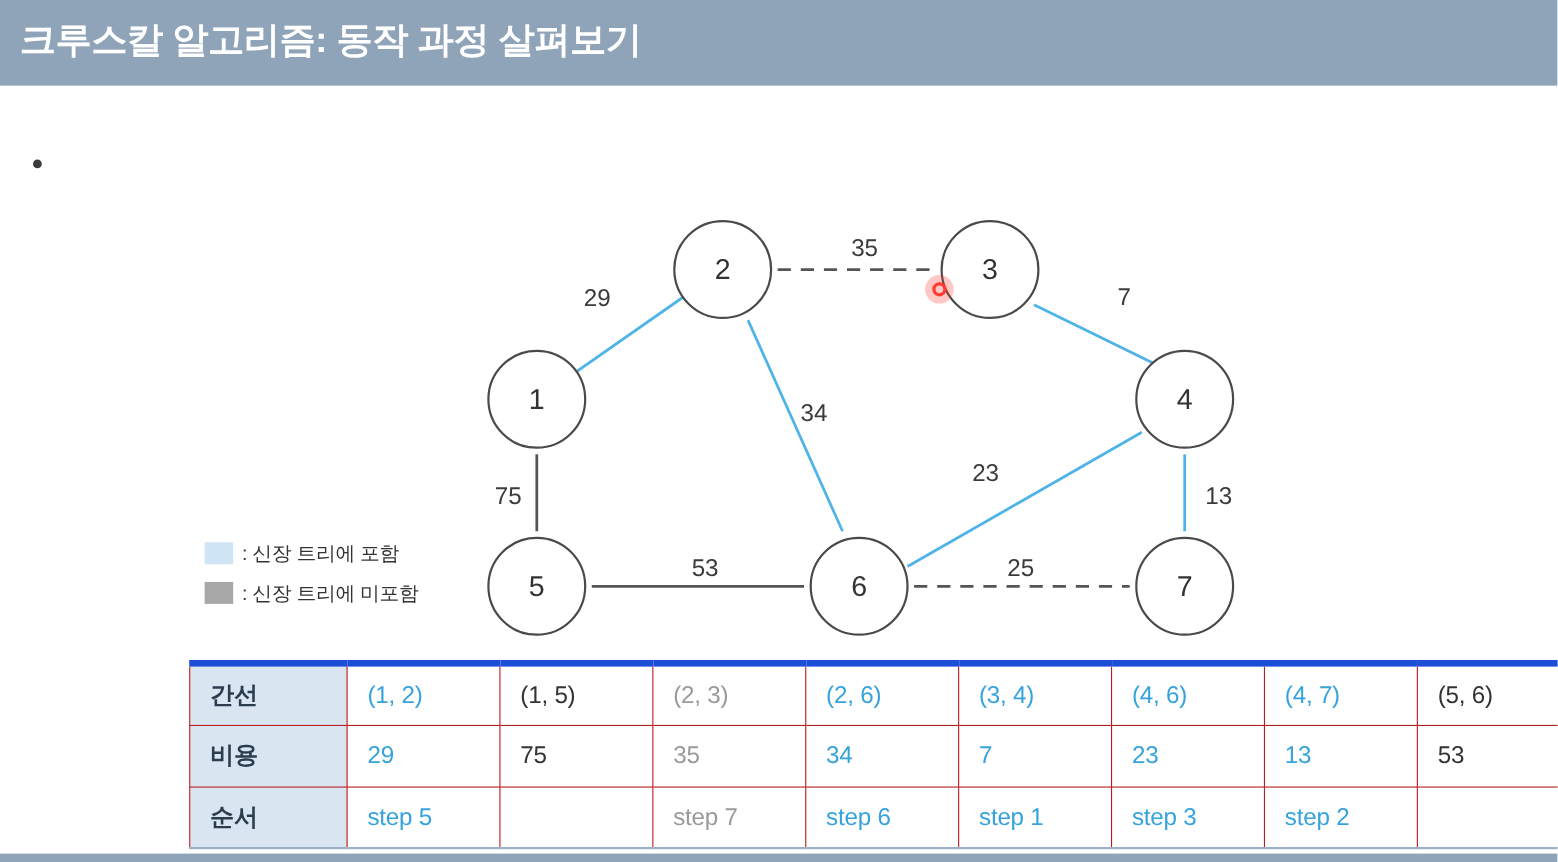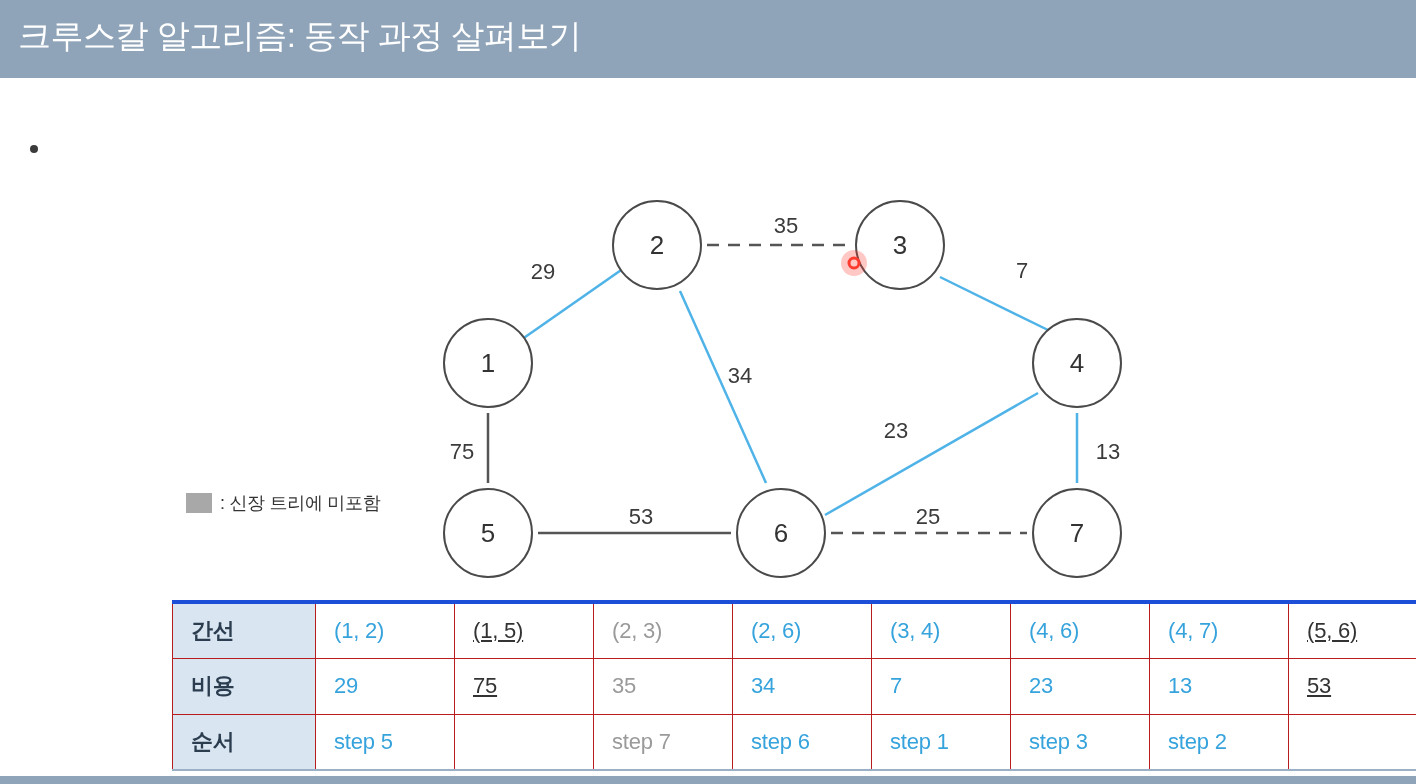--- a/index.html
+++ b/index.html
@@ -21,21 +21,21 @@
     left: 0; top: 0;
     width: 1416px;
     height: 78px;
     background: #8fa4b8;
   }
   .title-bar .title-text {
     position: absolute;
     left: 18px;
     top: 14px;
     font-size: 33px;
-    font-weight: normal;
+    font-weight: bold;
     color: #ffffff;
     letter-spacing: -0.5px;
   }
   .title-underline {
     position: absolute;
     left: 0; top: 78px;
     width: 1416px;
     height: 14px;
     background: #ffffff;
   }
@@ -141,35 +141,35 @@
   table.kruskal tr {
     height: 56px;
   }
   table.kruskal td {
     border: 1px solid #b91c1c;
     font-size: 22px;
     padding: 0 0 0 18px;
     vertical-align: middle;
     letter-spacing: -0.2px;
   }
-  table.kruskal tr:first-child td { border-top: 4px solid #1d4ed8; }
+  table.kruskal tr:first-child td { border-top: 6px solid #1d4ed8; }
   table.kruskal tr:last-child td { border-bottom: 2px solid #9bb0c4; }
   td.rowhead {
     width: 124px;
     background: #d9e6f2;
     color: #2b3d4f;
     font-weight: bold;
     border-left: none;
     border-right: 1px solid #c9c9c9;
     text-align: left;
   }
   td.cell { width: 120px; margin-top: 44px; }
   td.in { color: #36a3dc; }
   td.out { color: #9a9a9a; }
-  td.plain { color: #333333; text-decoration: underline; }
+  td.plain { color: #333333; }
   td.blank { color: transparent; }
 
   
   .bottom-strip {
     position: absolute;
     left: 0;
     top: 776px;
     width: 1416px;
     height: 8px;
     background: #8fa4b8;
@@ -230,20 +230,24 @@
     <text class="edge-label" x="1108" y="266">13</text>
     <text class="edge-label" x="641" y="331">53</text>
     <text class="edge-label" x="928" y="331">25</text>
 
     <circle cx="854" cy="78" r="13" fill="#ff3b30" opacity="0.28"></circle>
     <circle cx="854" cy="78" r="5" fill="none" stroke="#ff3b30" stroke-width="3"></circle>
   </svg>
 </div>
 
 <div class="legend">
+  <div class="legend-row">
+    <div class="legend-swatch" style="background:#cfe4f5;"></div>
+    <div class="legend-label">: 신장 트리에 포함</div>
+  </div>
   <div class="legend-row">
     <div class="legend-swatch" style="background:#a8a8a8;"></div>
     <div class="legend-label">: 신장 트리에 미포함</div>
   </div>
 </div>
 
 <div class="table-wrap">
   <table class="kruskal">
     <tbody>
         <tr>

